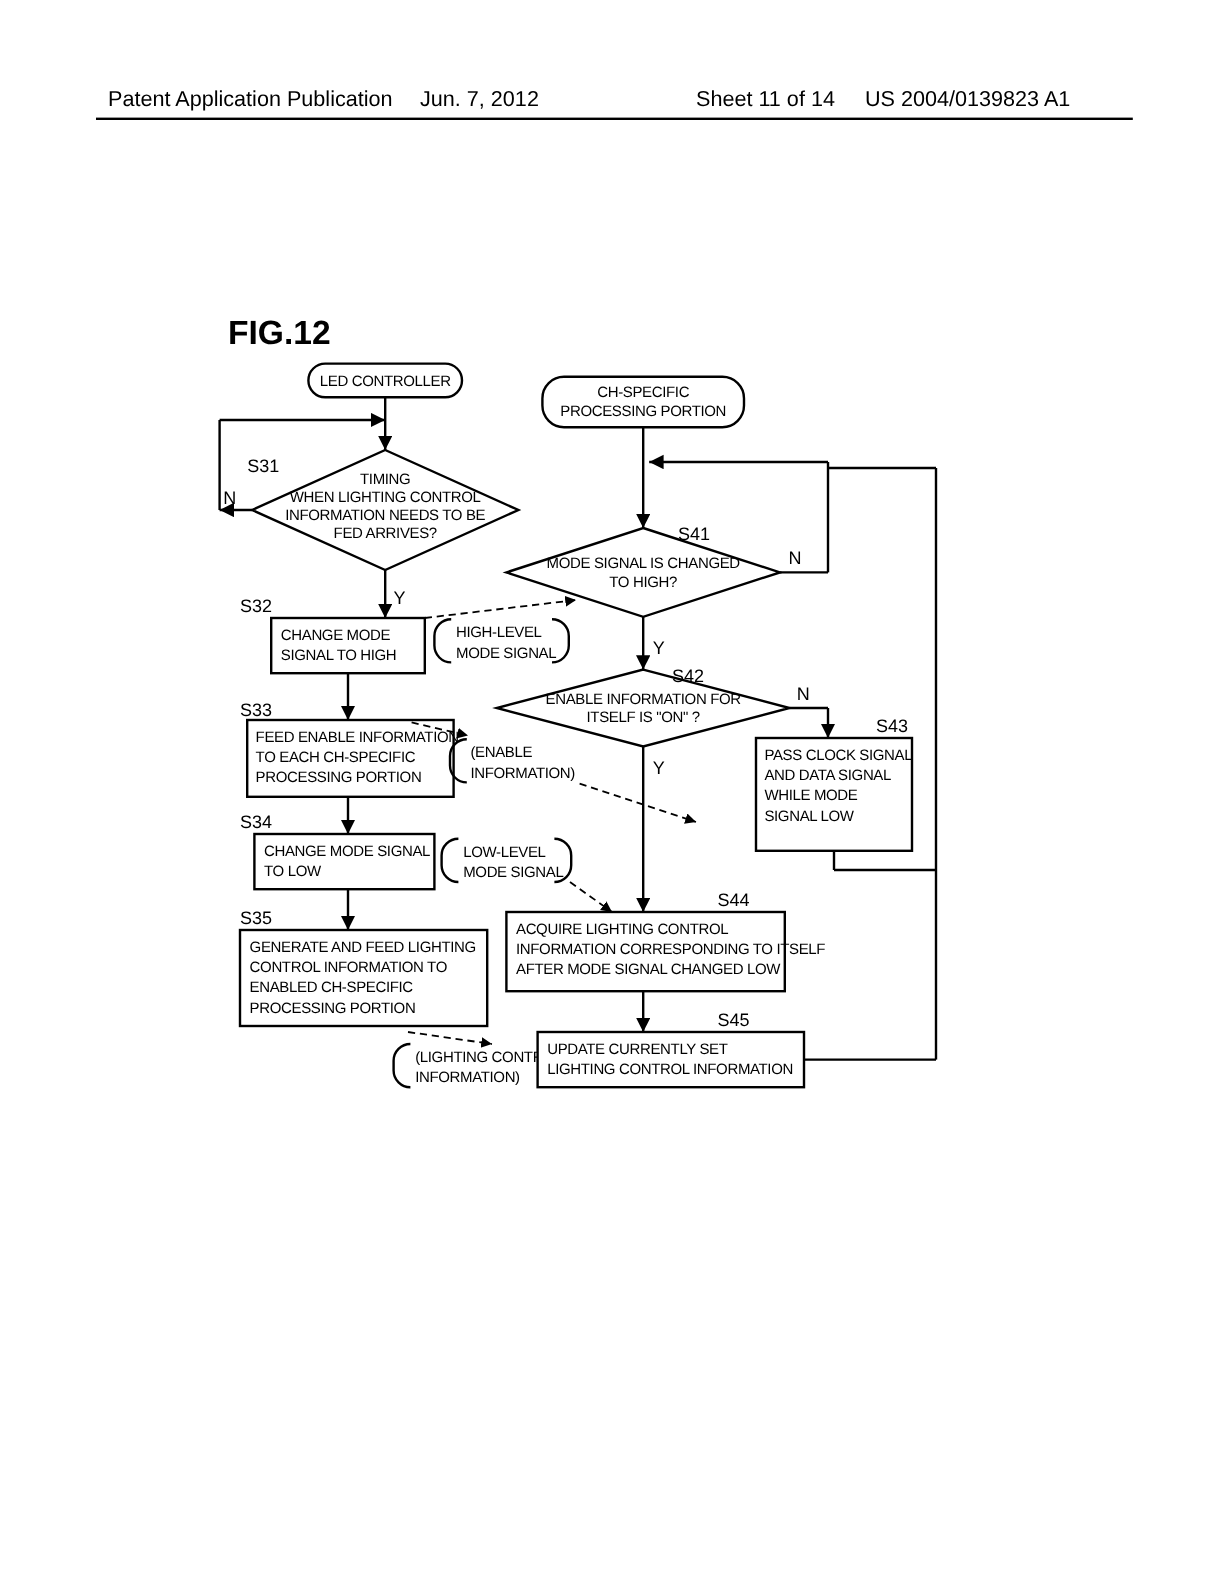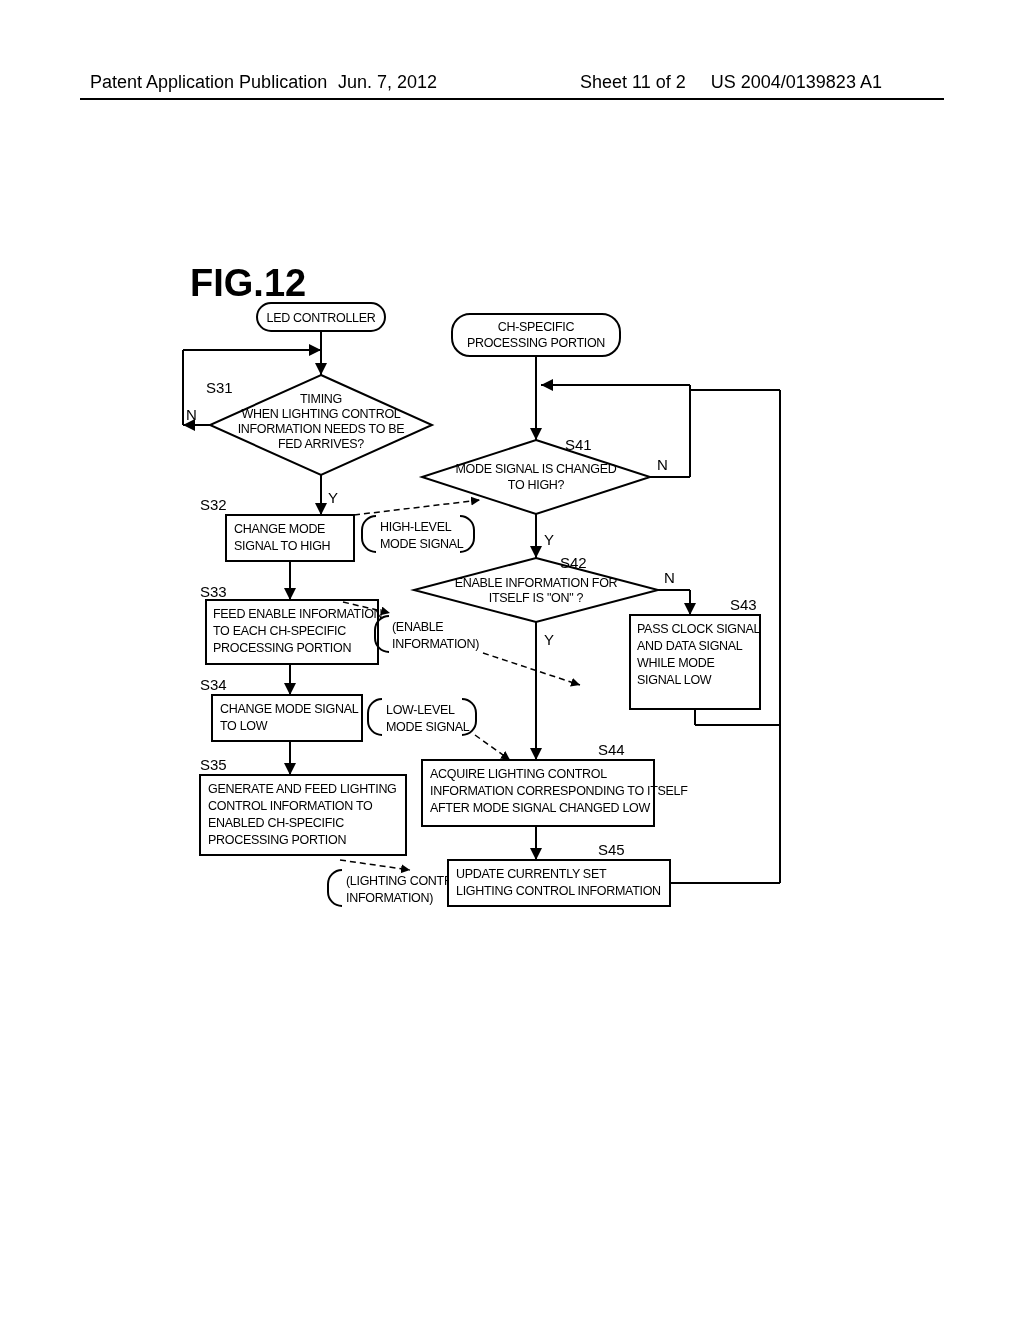--- a/index.html
+++ b/index.html
@@ -1,36 +1,36 @@
 <!DOCTYPE html>
 <html><head>
 <meta charset="utf-8">
 <style>
 body{margin:0;font-family:Arial,Helvetica,sans-serif;background:#fff;color:#000}
 .page{width:1024px;height:1052px;position:relative}
 .hdr{position:absolute;top:72px;left:0;right:0;font-size:18px}
 .hdr-l{position:absolute;left:90px}
-.hdr-c{position:absolute;left:338px}
+.hdr-c{position:absolute;left:350px}
 .hdr-r{position:absolute;left:580px}
 .hdr-line{position:absolute;top:98px;left:80px;right:80px;border-top:2px solid #000}
-.figlbl{position:absolute;top:262px;left:190px;font-size:38px;font-weight:bold}
+.figlbl{position:absolute;top:262px;left:190px;font-size:28px;font-weight:bold}
 svg{position:absolute;top:290px;left:130px}
 .blk{font-family:Arial,sans-serif;font-size:12.5px;letter-spacing:-0.3px}
 .big{font-size:15px}
 .sn{font-size:15px}
 </style>
 </head>
 <body>
 
 <div class="page">
   <div class="hdr">
     <span class="hdr-l">Patent Application Publication</span>
     <span class="hdr-c">Jun. 7, 2012</span>
     <span class="hdr-r">
-      <span>Sheet 11 of 2</span>&nbsp;&nbsp;&nbsp;&nbsp;&nbsp;<span>US 2004/0139823 A1</span>
+      <span>Sheet 11 of 14</span>&nbsp;&nbsp;&nbsp;&nbsp;&nbsp;<span>US 2004/0139823 A1</span>
     </span>
   </div>
   <div class="hdr-line"></div>
   <div class="figlbl">FIG.12</div>
 
   <svg width="700" height="730" viewBox="0 0 700 730">
     <defs>
       <marker id="arr" markerWidth="8" markerHeight="8" refX="6" refY="3" orient="auto">
         <path d="M0,0 L6,3 L0,6 Z" fill="#000"></path>
       </marker>

